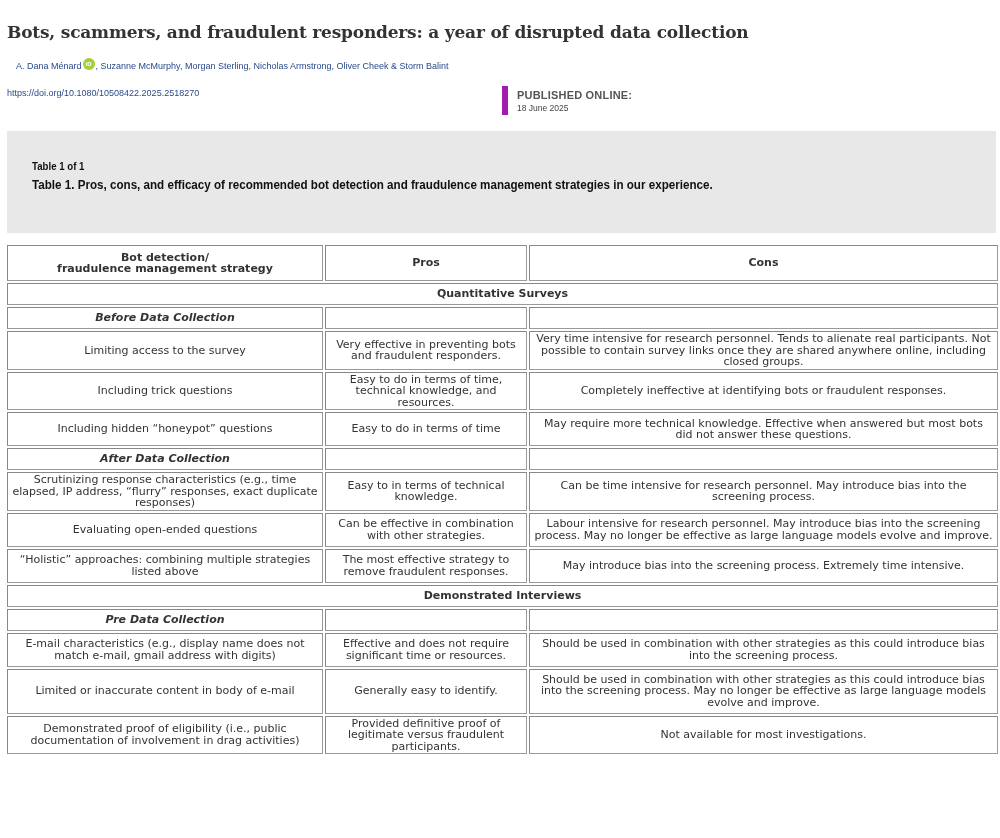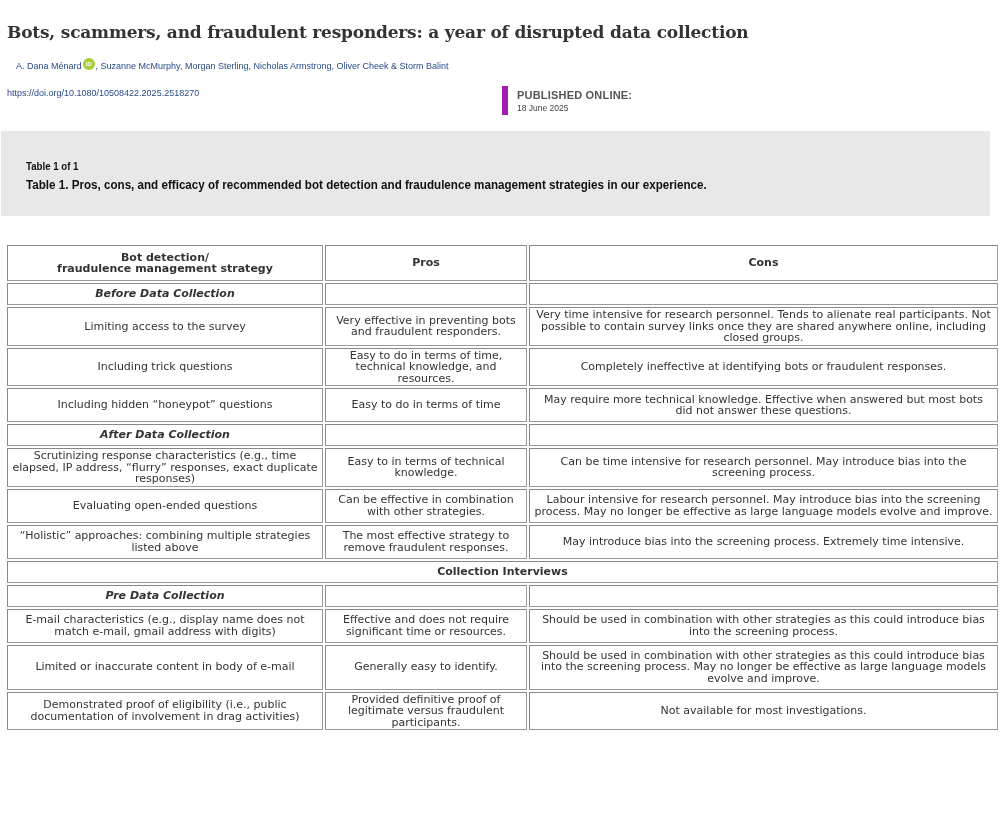--- a/index.html
+++ b/index.html
@@ -81,24 +81,24 @@
       margin-top: 2px;
     }
     .published .pub-date {
       font-family: "Liberation Sans", sans-serif;
       font-size: 8.5px;
       color: #444444;
       line-height: 12px;
     }
     .caption-box {
       position: absolute;
-      left: 1px;
+      left: 7px;
       top: 131px;
       width: 989px;
-      height: 85px;
+      height: 102px;
       background: #e8e8e8;
       text-align: right;
     }
     .caption-box .table-count {
       position: absolute;
       left: 25px;
       top: 29px;
       font-family: "Liberation Sans", sans-serif;
       font-size: 10.5px;
       font-weight: bold;
@@ -199,20 +199,23 @@
     <tr>
       <th>
         <span>Bot detection/</span><br>
         <span>fraudulence management strategy</span>
       </th>
       <th>Pros</th>
       <th>Cons</th>
     </tr>
   </thead>
   <tbody>
+    <tr class="section">
+      <td colspan="3">Quantitative Surveys</td>
+    </tr>
     <tr class="phase">
       <td class="phase-label">Before Data Collection</td>
       <td></td>
       <td></td>
     </tr>
     <tr class="row">
       <td>Limiting access to the survey</td>
       <td>Very effective in preventing bots and fraudulent responders.</td>
       <td>Very time intensive for research personnel. Tends to alienate real participants. Not possible to contain survey links once they are shared anywhere online, including closed groups.</td>
     </tr>
@@ -240,21 +243,21 @@
       <td>Evaluating open-ended questions</td>
       <td>Can be effective in combination with other strategies.</td>
       <td>Labour intensive for research personnel. May introduce bias into the screening process. May no longer be effective as large language models evolve and improve.</td>
     </tr>
     <tr class="row">
       <td>“Holistic” approaches: combining multiple strategies listed above</td>
       <td>The most effective strategy to remove fraudulent responses.</td>
       <td>May introduce bias into the screening process. Extremely time intensive.</td>
     </tr>
     <tr class="section">
-      <td colspan="3">Collection Interviews</td>
+      <td colspan="3">Demonstrated Interviews</td>
     </tr>
     <tr class="phase">
       <td class="phase-label">Pre Data Collection</td>
       <td></td>
       <td></td>
     </tr>
     <tr class="row">
       <td>E-mail characteristics (e.g., display name does not match e-mail, gmail address with digits)</td>
       <td>Effective and does not require significant time or resources.</td>
       <td>Should be used in combination with other strategies as this could introduce bias into the screening process.</td>

